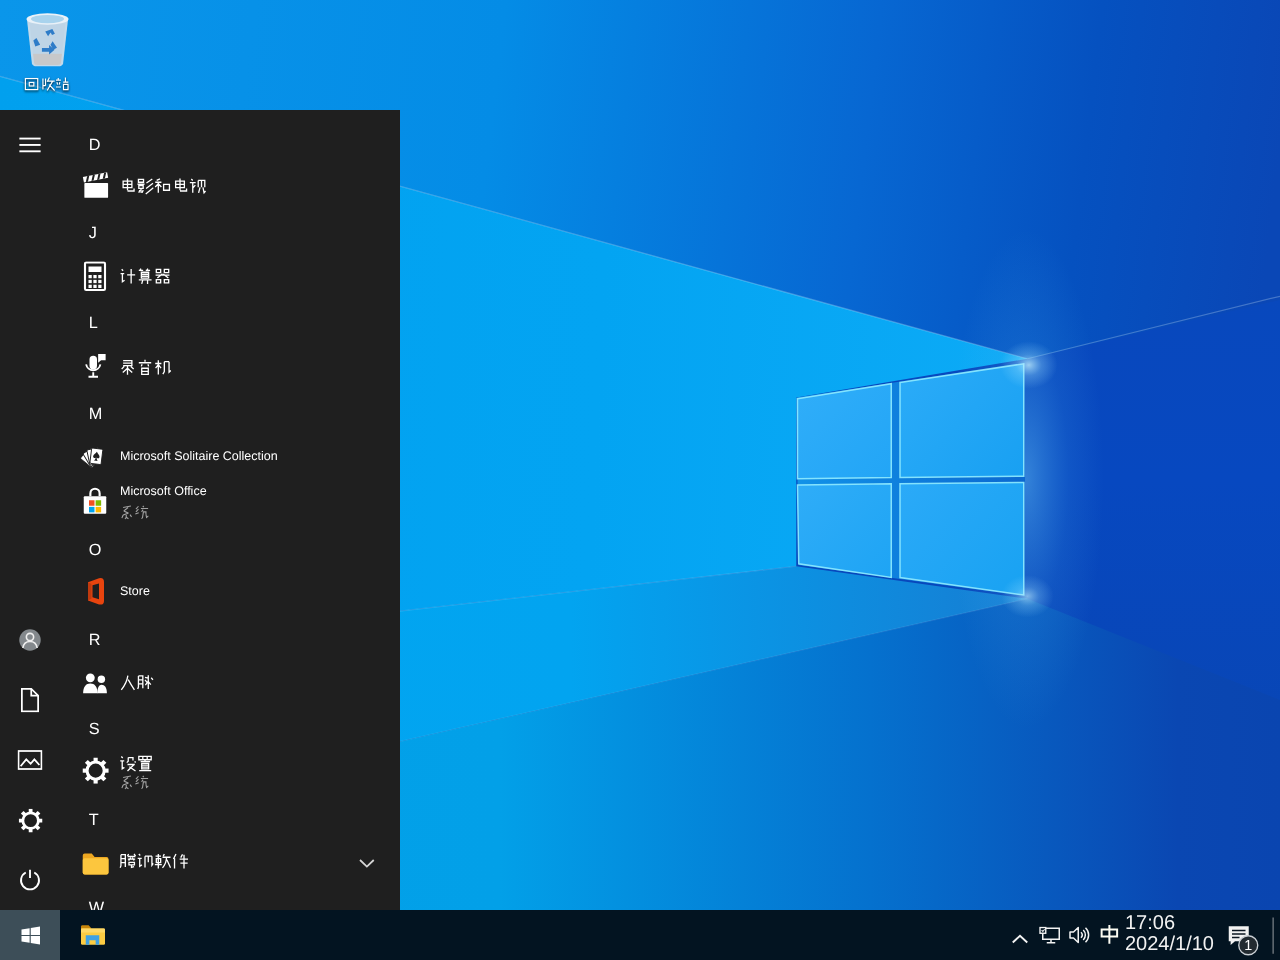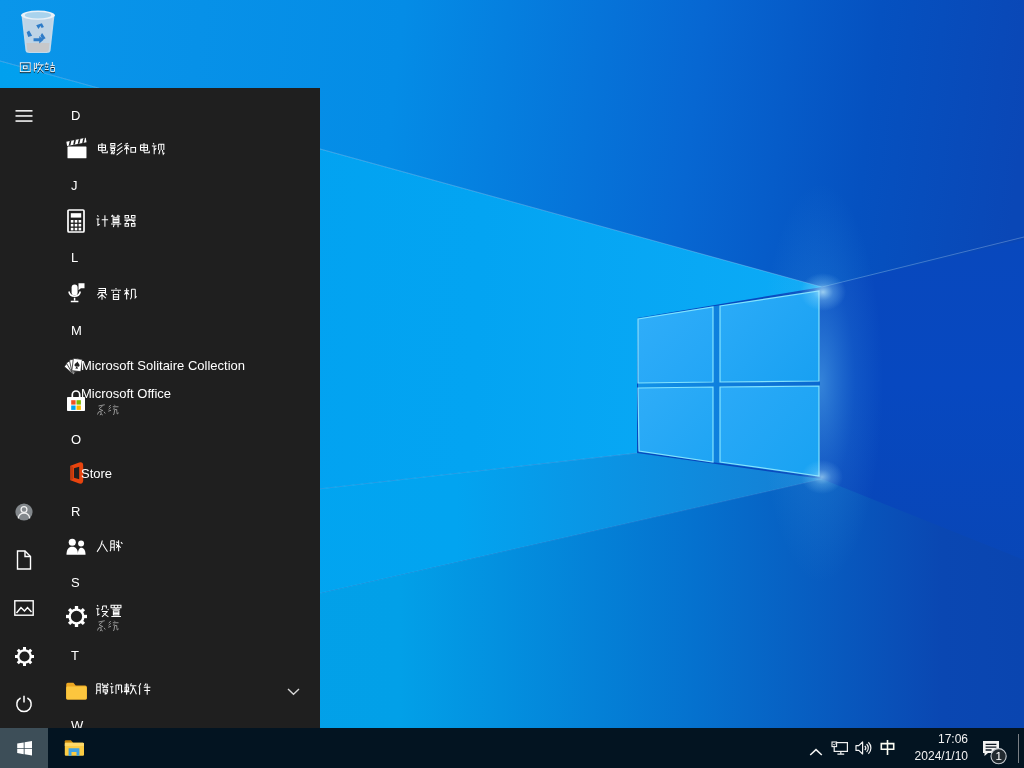--- a/index.html
+++ b/index.html
@@ -6,21 +6,21 @@
     font-family:"Liberation Sans",sans-serif;background:#0846b4;}
   #wall{position:absolute;left:0;top:0;}
   .abs{position:absolute;}
   
   .cj{display:inline-block;vertical-align:top;stroke-width:7.2;}
   .cjrow{display:flex;align-items:center;}
   
   #menu{position:absolute;left:0;top:88px;width:320px;height:640px;background:#1f1f1f;}
   .letter{position:absolute;left:71px;color:#fff;font-size:13px;line-height:14px;}
   .appico{position:absolute;left:64px;width:24px;height:24px;display:flex;align-items:center;justify-content:center;}
-  .applbl{position:absolute;left:81px;color:#fff;font-size:13px;line-height:14px;white-space:nowrap;}
+  .applbl{position:absolute;left:96px;color:#fff;font-size:10px;line-height:14px;white-space:nowrap;}
   .railico{position:absolute;left:0;width:48px;height:48px;display:flex;align-items:center;justify-content:center;}
   
   #bar{position:absolute;left:0;top:728px;width:1024px;height:40px;background:#031421;}
   #startbtn{position:absolute;left:0;top:0;width:48px;height:40px;background:#3d4e58;display:flex;align-items:center;justify-content:center;}
 </style>
 </head>
 <body>
 
 <svg id="wall" width="1024" height="768" viewBox="0 0 1024 768">
   <defs>
@@ -600,21 +600,21 @@
       </g>
     </svg>
   </div>
 
   <div class="cjrow abs" style="left:879px;top:11px;color:#fdfdf4;">
     <svg class="cj" style="width:17px;height:17px;stroke-width:9" viewBox="0 0 96 96">
         <use href="#c中"></use>
       </svg>
   </div>
 
-  <div class="abs" style="left:900px;top:3px;width:68px;text-align:right;color:#f2f2f2;font-size:12px;line-height:16.5px;">
+  <div class="abs" style="left:900px;top:3px;width:68px;text-align:left;color:#f2f2f2;font-size:16px;line-height:16.5px;">
     17:06<br>2024/1/10
   </div>
 
   <div class="abs" style="left:982px;top:12px;">
     <svg width="26" height="26" viewBox="0 0 26 26">
       <path d="M1,1 H17 V13 H6 L2.5,16 V13 H1 Z" fill="#f2f2f2"></path>
       <g stroke="#0c1722" stroke-width="1.3">
           <path d="M3.6,4.4 H14.4 M3.6,7.2 H14.4 M3.6,10 H9.6"></path>
         </g>
       <circle cx="16.6" cy="16.2" r="7.6" fill="#222a30" stroke="#c8cdd2" stroke-width="1.1"></circle>

